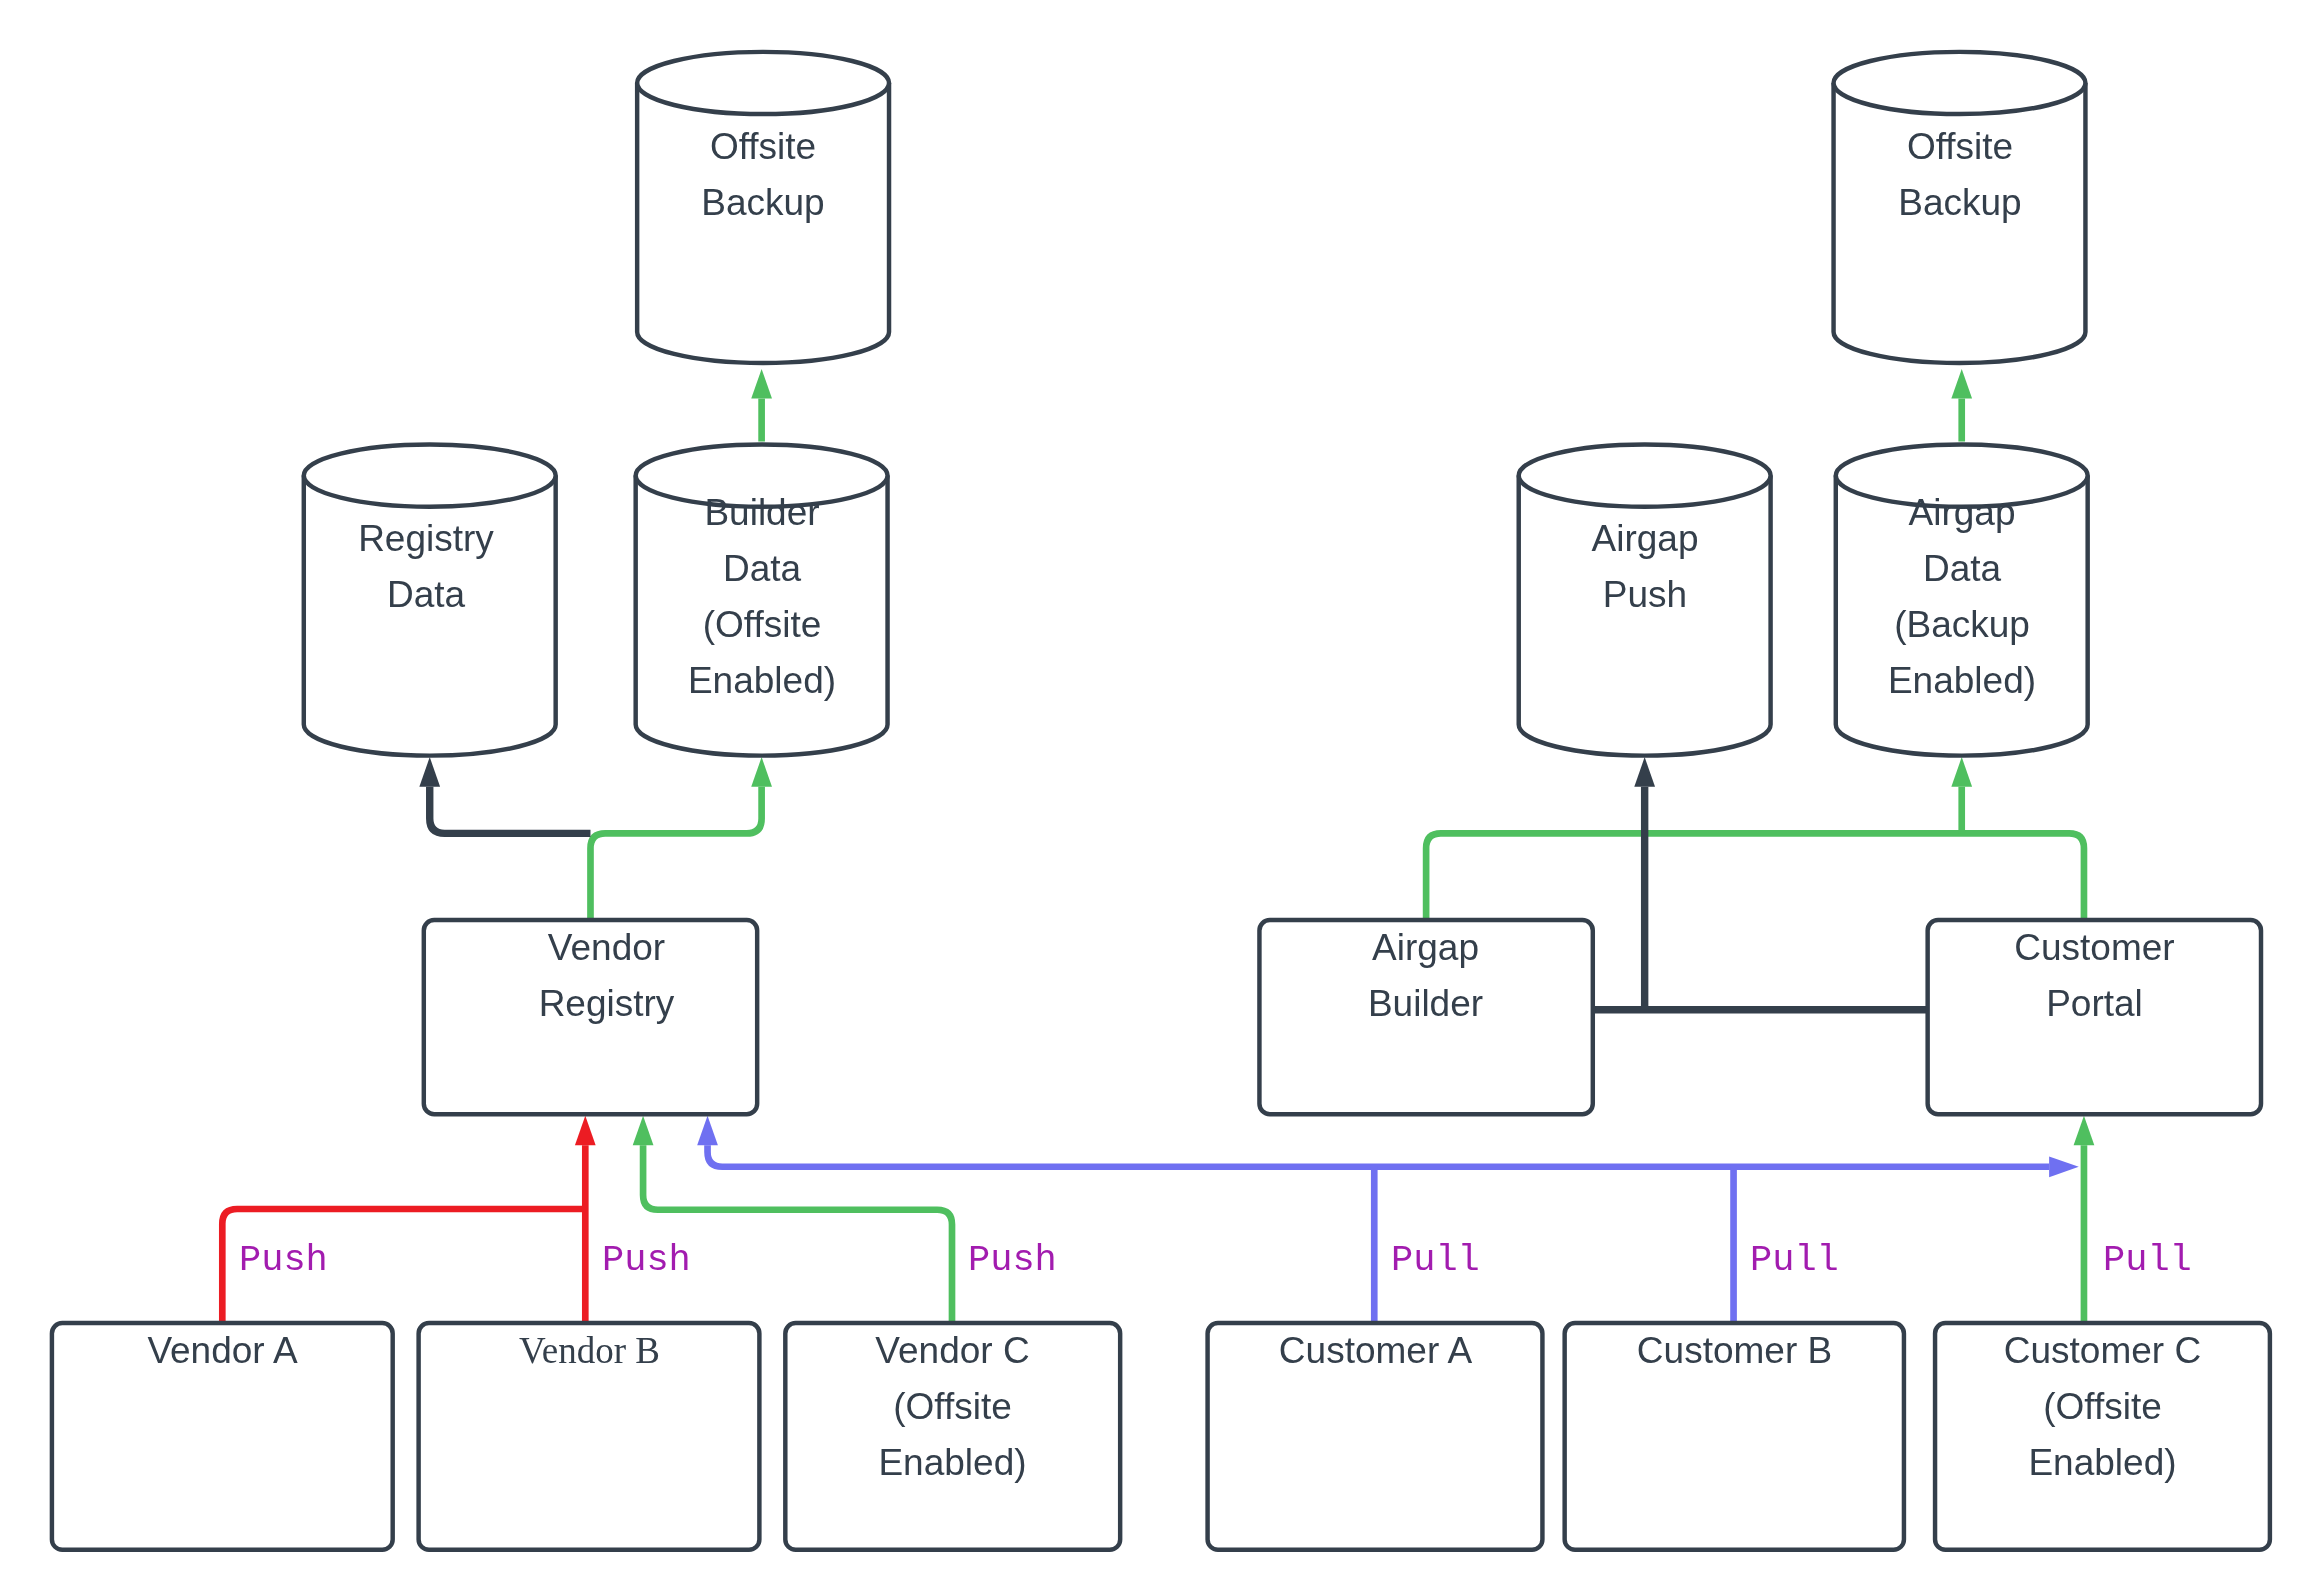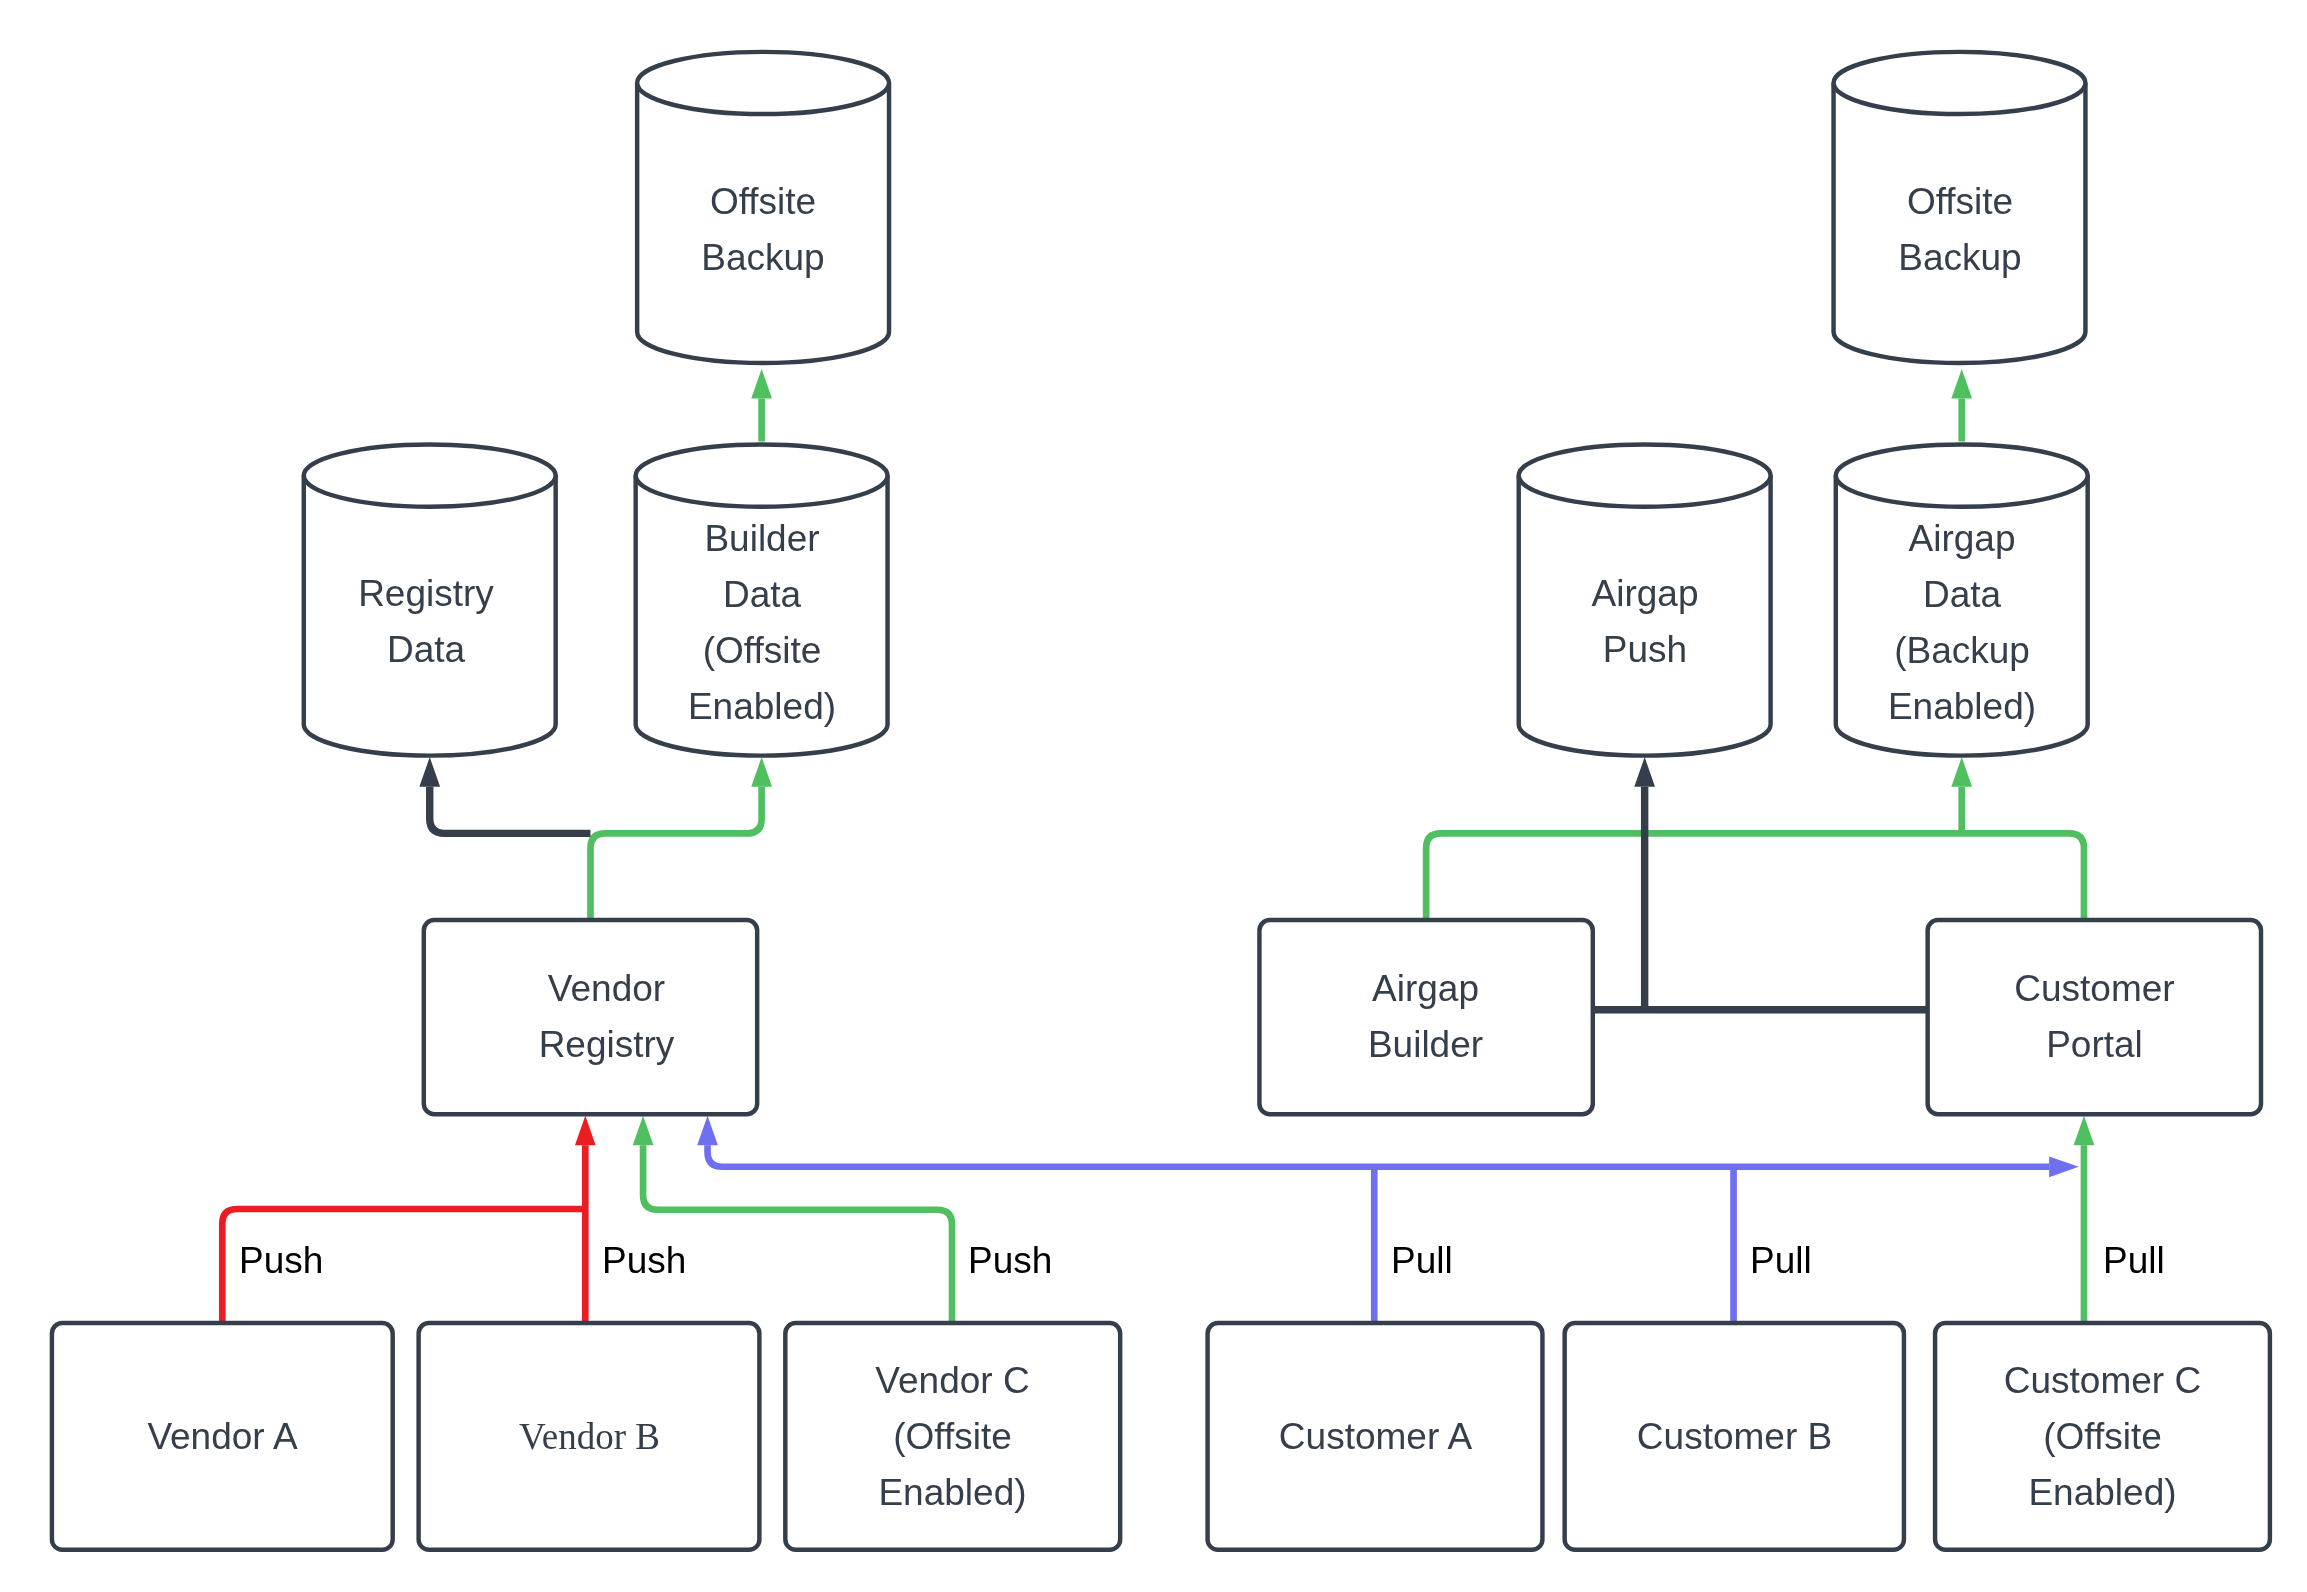--- a/index.html
+++ b/index.html
@@ -3,26 +3,26 @@
 <meta charset="utf-8">
 <style>
   html,body{margin:0;padding:0;background:#ffffff;}
   #canvas{position:relative;width:2307px;height:1592px;background:#ffffff;
           font-family:"Liberation Sans", sans-serif;overflow:hidden;}
   #diagram-svg{position:absolute;left:0;top:0;}
   .edge{fill:none;}
   .w9{stroke-width:9;}
   .w10{stroke-width:10;}
   .node-shape{stroke-width:6;}
-  .label{position:absolute;display:flex;align-items:center;justify-content:center;
+  .label{position:absolute;display:flex;justify-content:center;
          text-align:center;color:#343f4b;font-size:37px;line-height:56px;}
   .label span{display:inline-block;}
   .box-label span{max-width:222px;}
   .cyl-label span{max-width:170px;}
-  .edge-label{position:absolute;color:#000000;font-size:37px;line-height:47px;white-space:nowrap;}
+  .edge-label{position:absolute;color:#a21caf;font-size:37px;line-height:47px;white-space:nowrap;font-family:Liberation Mono, monospace;}
 </style>
 </head>
 <body>
 
 <div id="canvas">
 
   <svg id="diagram-svg" width="2307" height="1592" viewBox="0 0 3114 2149">
 
     <g>
       <path class="edge w9" d="M 797 1242 V 1145 Q 797 1125 817 1125 H 1008 Q 1028 1125 1028 1105 V 1062" stroke="#4fbf5f"></path>

